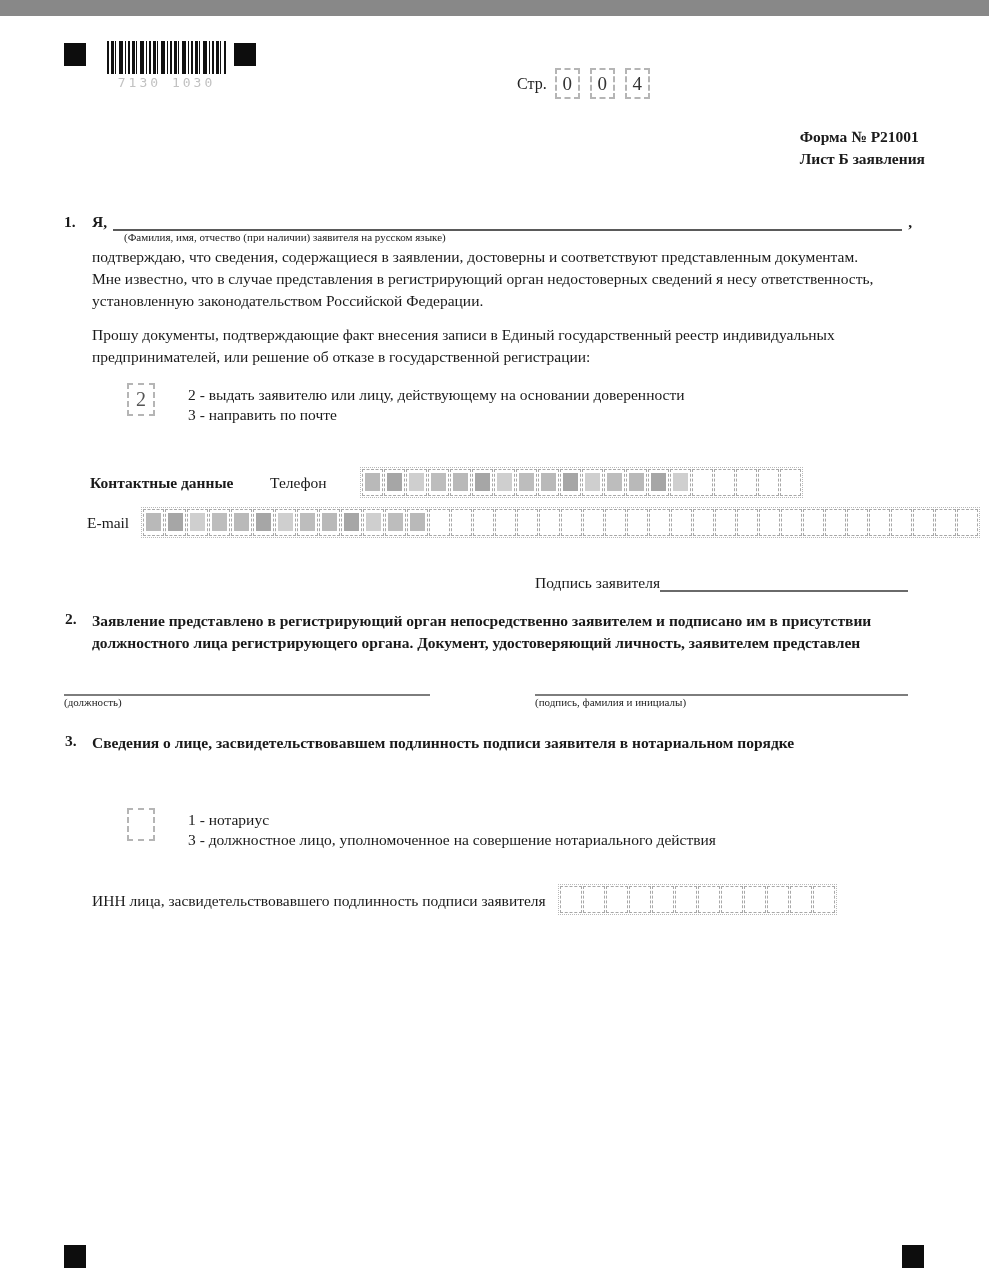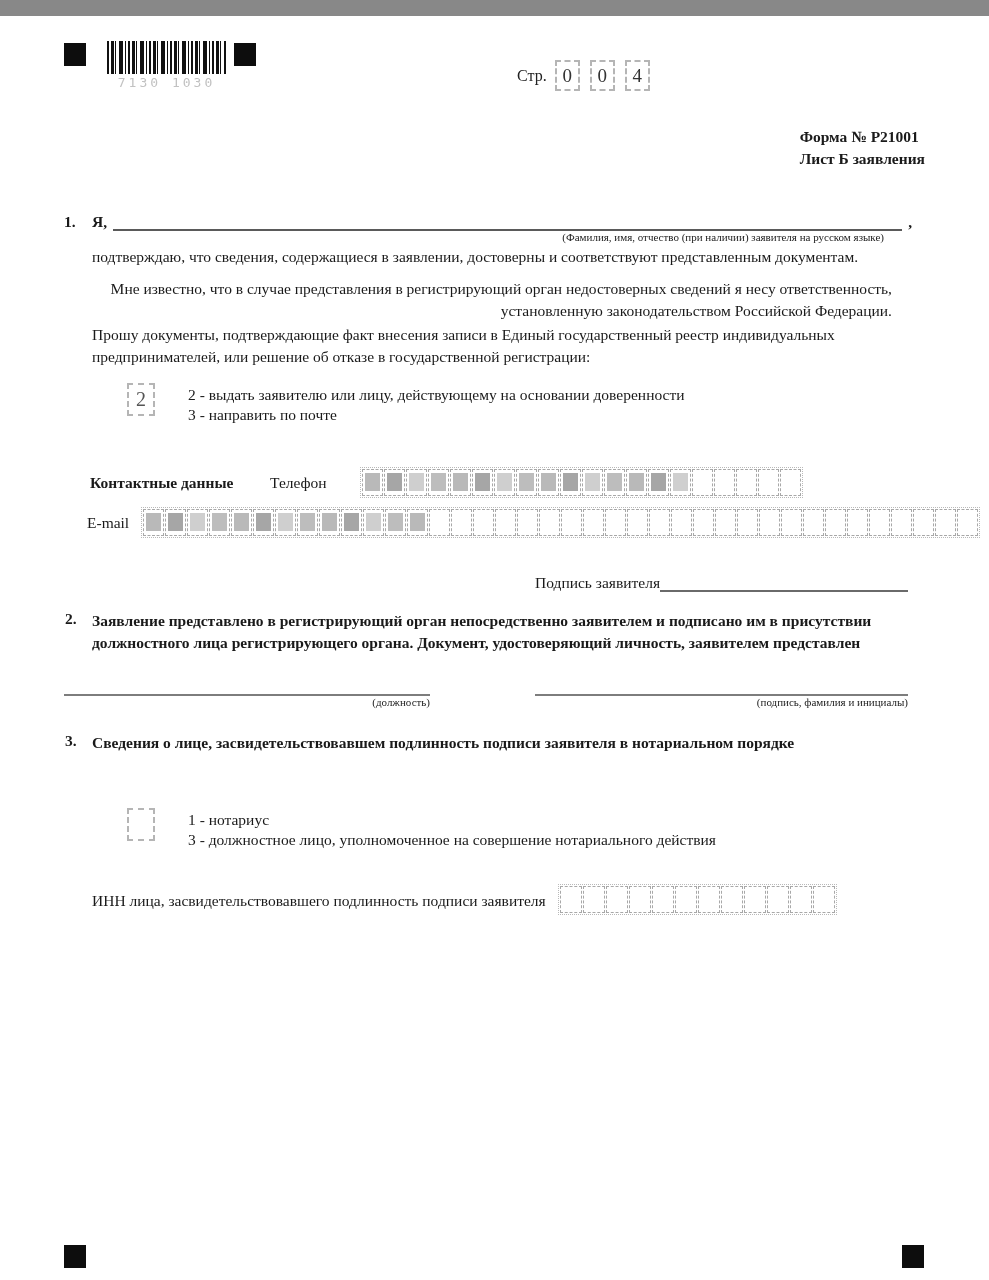--- a/index.html
+++ b/index.html
@@ -27,21 +27,21 @@
   .digit-box {
     width:21px; height:27px; border:2px dashed #b5b5b5; margin-right:2px;
     display:inline-flex; align-items:center; justify-content:center;
     font-size:19px; color:#333; background:#fff;
   }
   .form-title { text-align:left; font-weight:bold; font-size:15.5px; line-height:1.4; }
   .name-row { display:flex; align-items:flex-end; gap:6px; }
   .name-row .num { width:22px; }
   .fill-line { flex:1; border-bottom:2px solid #5a5a5a; height:19px; }
   .caption { font-size:11px; color:#222; }
-  .center { text-align:right; }
+  .center { text-align:left; }
   .para { line-height:1.45; }
   .chkbox {
     width:24px; height:29px; border:2px dashed #b5b5b5;
     display:flex; align-items:center; justify-content:center;
     font-size:20px; color:#555;
   }
   .opts { line-height:1.27; }
   .cellrow { display:flex; border:1px dotted #b9b9b9; padding:1px; background:#fff; width:max-content; }
   .cell {
     width:19px; height:25px; border:1px dashed #a8a8a8; margin-right:1px;
@@ -61,21 +61,21 @@
 
 <div class="page">
 
   <div class="sq" style="left:64px; top:27px;"></div>
   <div class="abs" style="left:107px; top:25px;">
     <div class="barcode"></div>
     <div class="barcode-digits">7130 1030</div>
   </div>
   <div class="sq" style="left:234px; top:27px;"></div>
 
-  <div class="abs pagenum" style="left:517px; top:44px;">
+  <div class="abs pagenum" style="left:517px; top:52px;">
     <span class="lbl">Стр.</span>
     <span class="digit-box">0</span>
     <span class="digit-box">0</span>
     <span class="digit-box">4</span>
   </div>
 
   <div class="abs form-title" style="right:64px; top:110px;">
     <div>Форма № Р21001</div>
     <div>Лист Б заявления</div>
   </div>
@@ -85,21 +85,21 @@
       <span class="b num">1.</span>
       <span class="b">Я,</span>
       <span class="fill-line"></span>
       <span class="b">,</span>
     </div>
     <div class="caption center" style="margin-left:60px; width:760px;">(Фамилия, имя, отчество (при наличии) заявителя на русском языке)</div>
   </div>
 
   <div class="abs para" style="left:92px; top:230px; width:820px;">подтверждаю, что сведения, содержащиеся в заявлении, достоверны и соответствуют представленным документам.</div>
 
-  <div class="abs para" style="left:92px; top:262px; width:800px;text-align:right;">Мне известно, что в случае представления в регистрирующий орган недостоверных сведений я несу ответственность, установленную законодательством Российской Федерации.</div>
+  <div class="abs para" style="left:92px; top:252px; width:800px;">Мне известно, что в случае представления в регистрирующий орган недостоверных сведений я несу ответственность, установленную законодательством Российской Федерации.</div>
 
   <div class="abs para" style="left:92px; top:308px; width:790px;">Прошу документы, подтверждающие факт внесения записи в Единый государственный реестр индивидуальных предпринимателей, или решение об отказе в государственной регистрации:</div>
 
   <div class="abs chkbox" style="left:127px; top:367px;">2</div>
   <div class="abs opts" style="left:188px; top:369px;">
     <div>2 - выдать заявителю или лицу, действующему на основании доверенности</div>
     <div>3 - направить по почте</div>
   </div>
 
   <div class="abs b" style="left:90px; top:458px;">Контактные данные</div>

